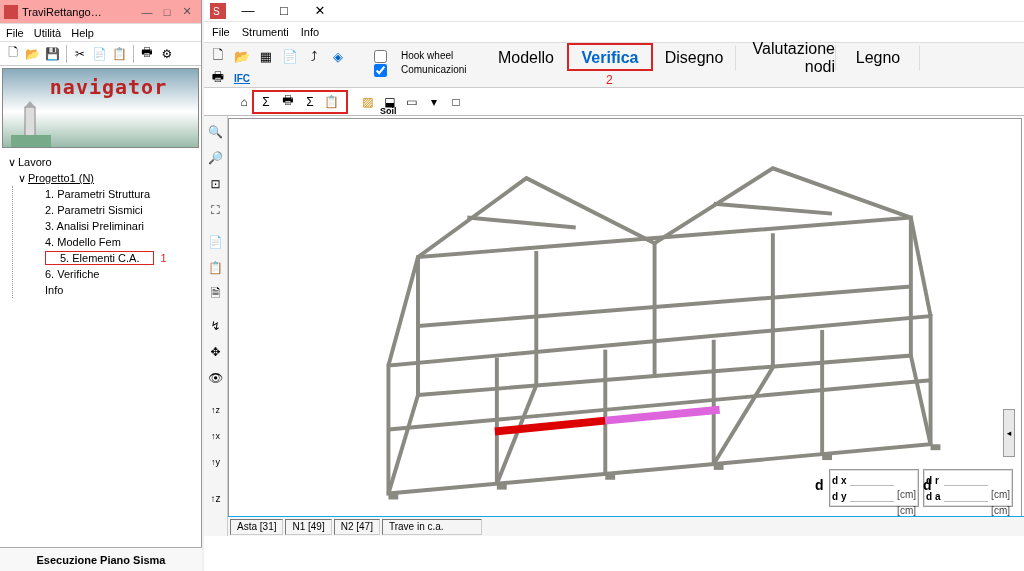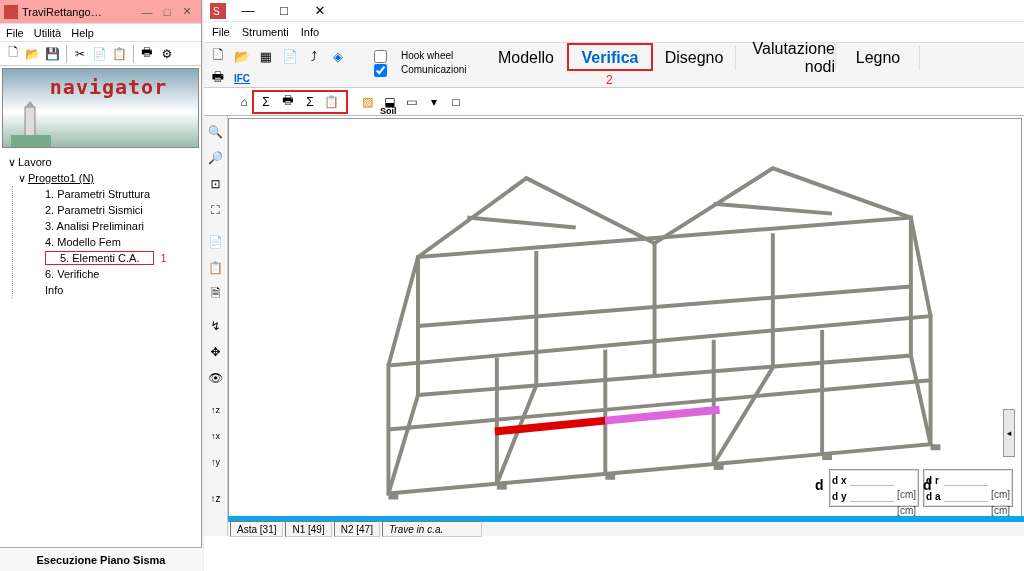--- a/index.html
+++ b/index.html
@@ -60,23 +60,23 @@
 .viewport { position: absolute; left: 24px; right: 2px; top: 2px; bottom: 2px; border: 1px solid #999; background: #fff; }
 
 .coord-panel { position: absolute; right: 8px; bottom: 26px; display: flex; gap: 4px; }
 .coord-box { width: 90px; border: 1px solid #999; background: #fff; font-size: 10px; padding: 2px; box-shadow: inset 0 0 0 1px #ddd; }
 .coord-row { display: flex; align-items: center; height: 16px; gap: 0; }
 .coord-row .lab { width: 18px; font-weight: bold; }
 .coord-row .val { flex: 1; height: 12px; border-bottom: 1px solid #bbb; }
 .coord-row .unit { width: 22px; text-align: right; color: #444; margin-top: 28px; }
 .coord-collapse { width: 12px; height: 48px; background: #e8e8e8; border: 1px solid #999; cursor: pointer; display:flex; align-items:center; justify-content:center; font-size:9px; }
 
-.statusbar { position: absolute; bottom: 0; left: 24px; right: 0; height: 20px; border-top: 6px solid #0ea5e9; background: #f5f5f5; display: flex; align-items: center; font-size: 10px; }
+.statusbar { position: absolute; bottom: 0; left: 24px; right: 0; height: 20px; border-top: 1px solid #0ea5e9; background: #f5f5f5; display: flex; align-items: center; font-size: 10px; }
 .status-cell { border: 1px inset #ccc; padding: 1px 6px; height: 16px; margin-left: 2px; display: flex; align-items: center; }
-.status-cell.wide { min-width: 100px; font-style: italic; }
+.status-cell.wide { min-width: 100px; }
 
 .sep { width: 1px; height: 18px; background: #bbb; margin: 0 2px; }
 .tree-lines { border-left: 1px dotted #999; margin-left: 8px; }
 </style>
 </head>
 <body>
 
 <div class="nav-window">
   <div class="nav-titlebar">
     <span class="icon"></span>

